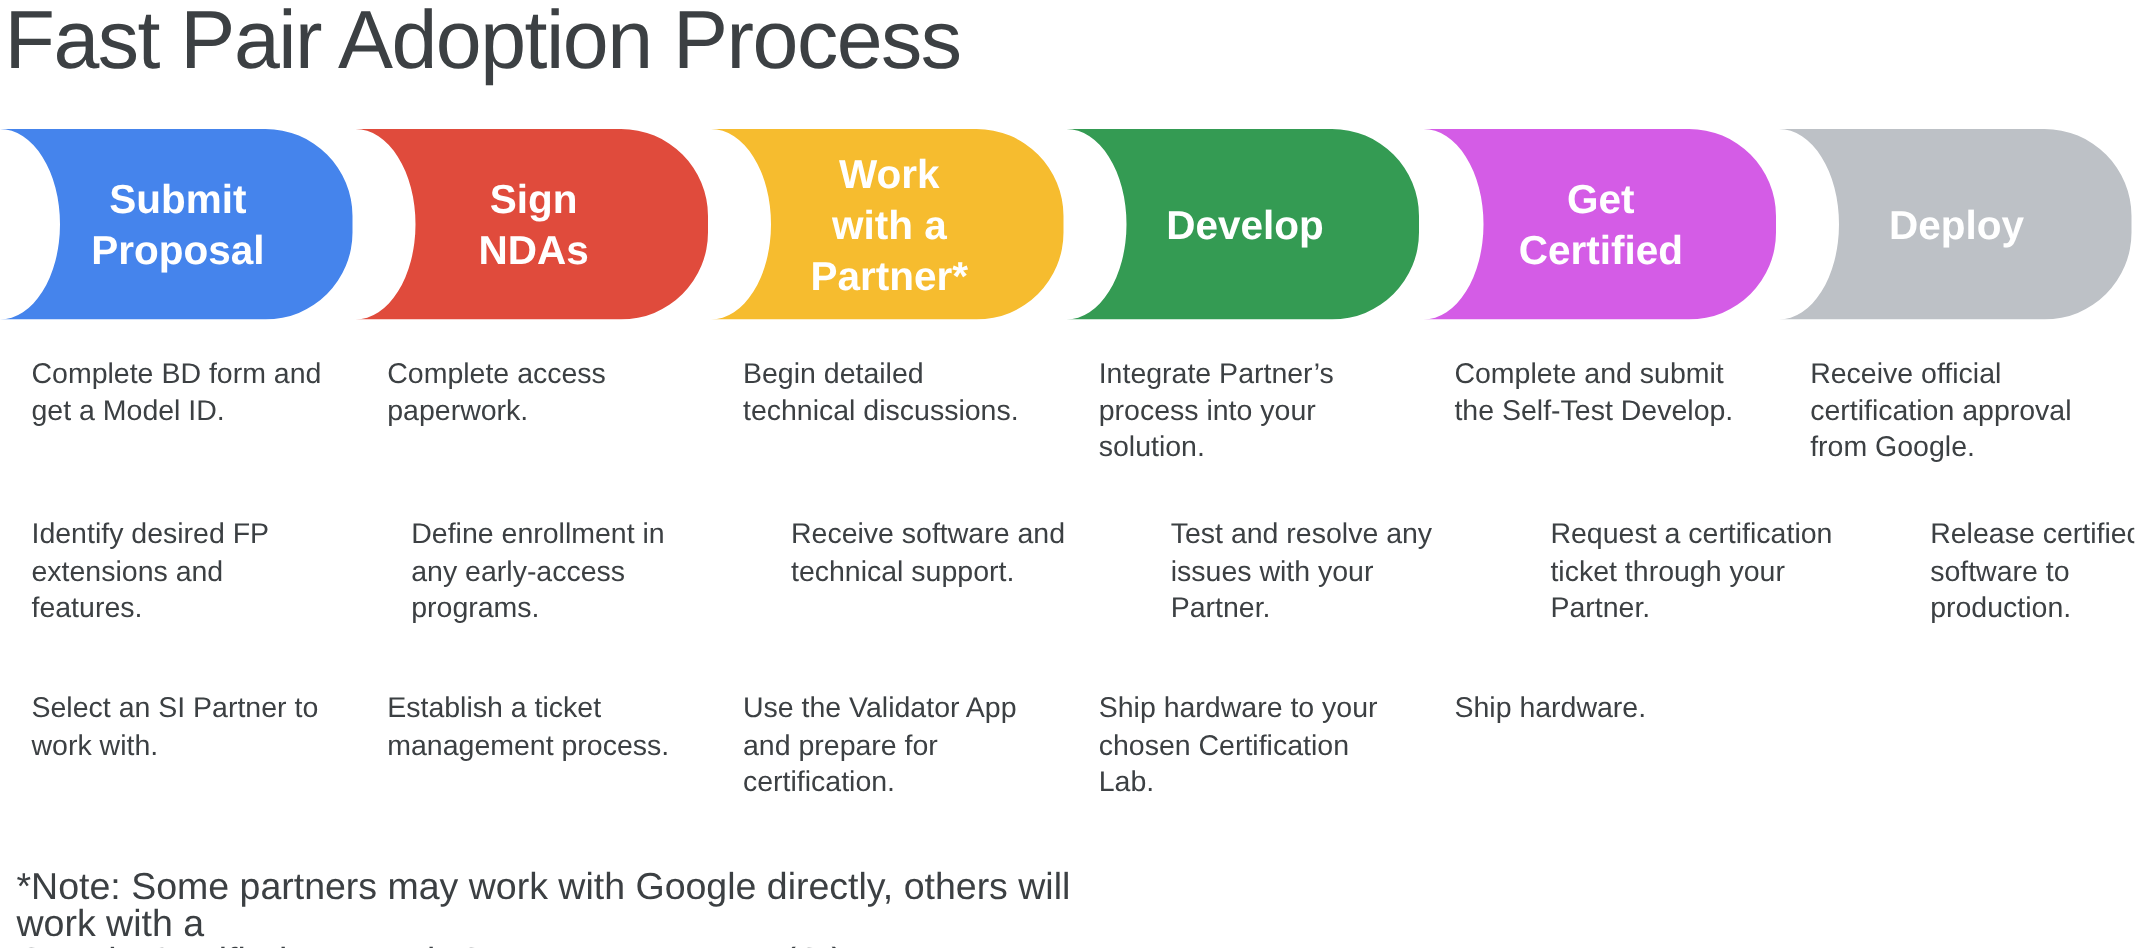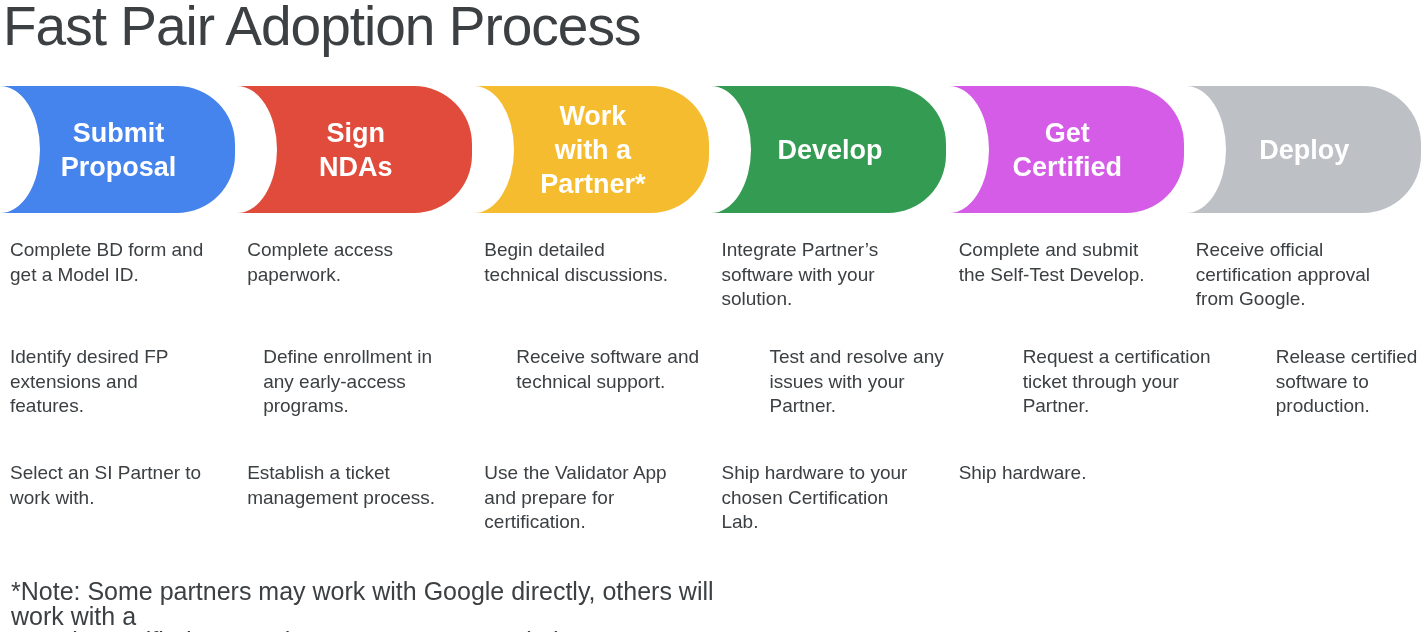--- a/index.html
+++ b/index.html
@@ -68,21 +68,21 @@
     width: 1423px;
     display: flex;
   }
   .row-1 { top: 238px; }
   .row-2 { top: 345px; gap: 16px; }
   .row-3 { top: 461px; }
   .cell {
     width: 237.16px;
     flex: none;
     box-sizing: border-box;
-    padding: 0 12px 0 10px;
+    padding: 0 12px 0 21px;
     font-size: 19px;
     line-height: 24.5px;
     white-space: pre-line;
     color: var(--text-color, #3C4043);
   }
   .footnote {
     position: absolute;
     left: 11px;
     top: 579px;
     width: 760px;
@@ -151,21 +151,21 @@
   </div>
 
   <div class="row row-1">
     <div class="cell">Complete BD form and
 get a Model ID.</div>
     <div class="cell">Complete access
 paperwork.</div>
     <div class="cell">Begin detailed
 technical discussions.</div>
     <div class="cell">Integrate Partner’s
-software with your
+process into your
 solution.</div>
     <div class="cell">Complete and submit
 the Self-Test Develop.</div>
     <div class="cell">Receive official
 certification approval
 from Google.</div>
   </div>
 
   <div class="row row-2">
     <div class="cell">Identify desired FP

